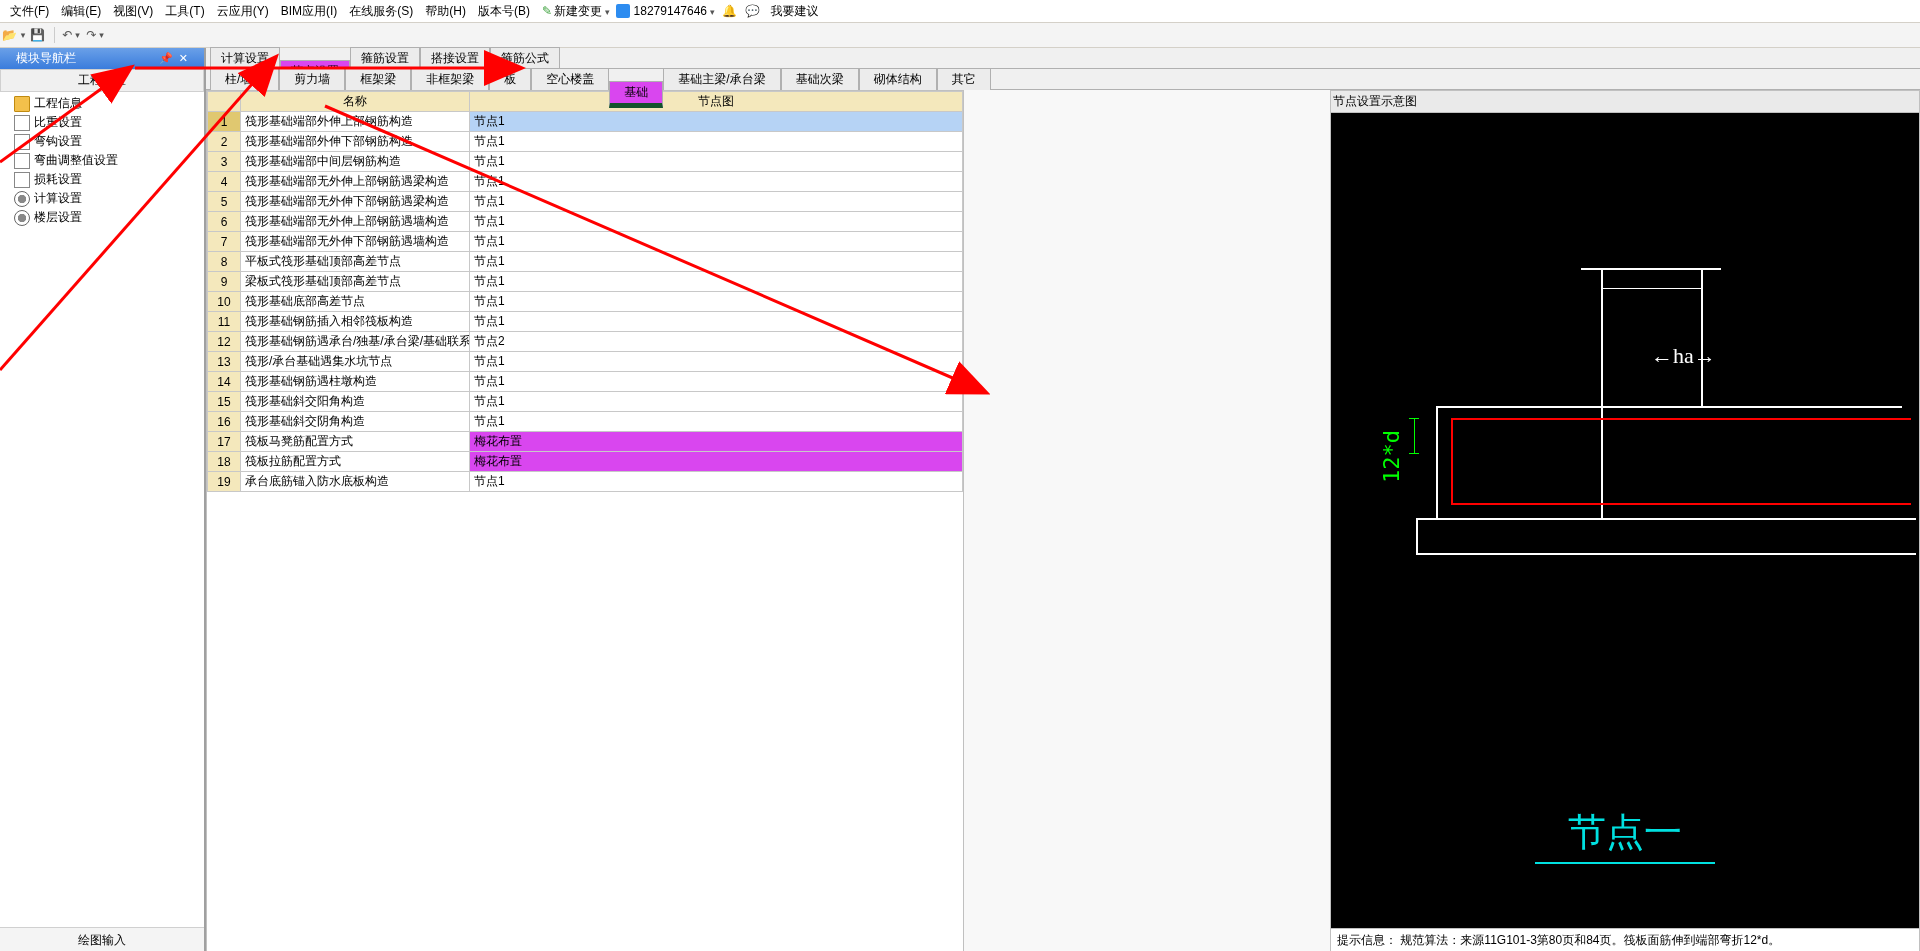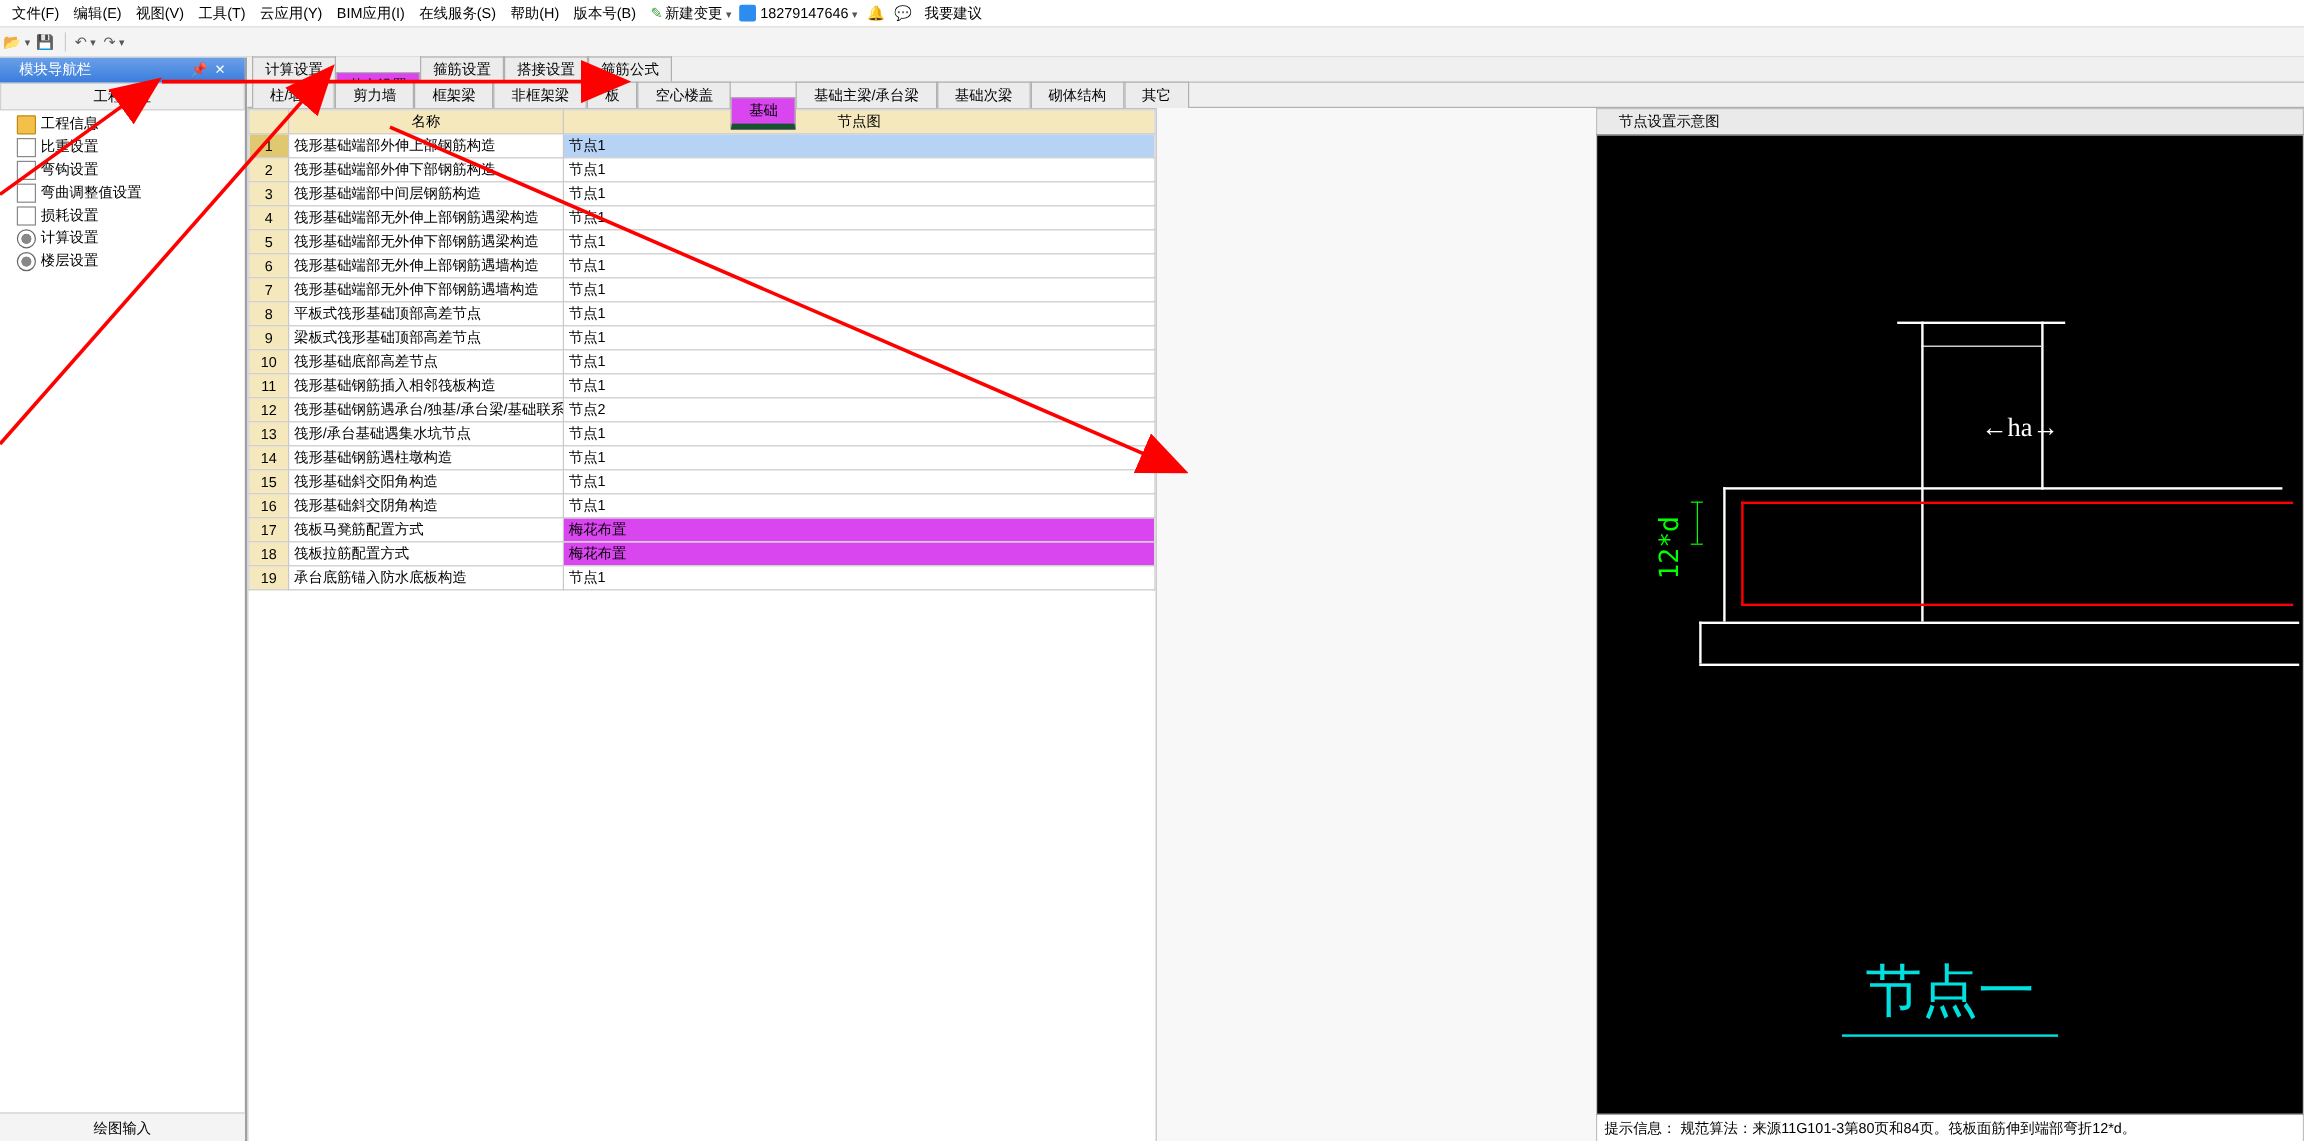--- a/index.html
+++ b/index.html
@@ -214,21 +214,21 @@
   .preview-wrap {
     flex: 1;
     display:flex;
     flex-direction:column;
     min-width: 0;
   }
   .preview-title {
     background:#eaeaea;
     border:1px solid #c0c0c0;
     border-bottom:none;
-    padding:2px 18px;
+    padding:2px 2px;
   }
   .preview-canvas {
     flex:1;
     background:#000;
     border:1px solid #c0c0c0;
     position:relative;
     overflow:hidden;
   }
   .preview-hint {
     border:1px solid #c0c0c0;
@@ -246,21 +246,21 @@
     color:#fff;
     font-size:34px;
     font-family:"SimSun",serif;
   }
   .cad-bottom {
     position:absolute;
     bottom:70px;
     width:100%;
     text-align:center;
     color:#00e0e0;
-    font-size:47px;
+    font-size:38px;
     font-family:"SimSun",serif;
   }
   .cad-bottom-line {
     position:absolute;
     bottom:64px;
     left:50%;
     transform:translateX(-50%);
     width:180px;
     border-top:2px solid #00e0e0;
   }

